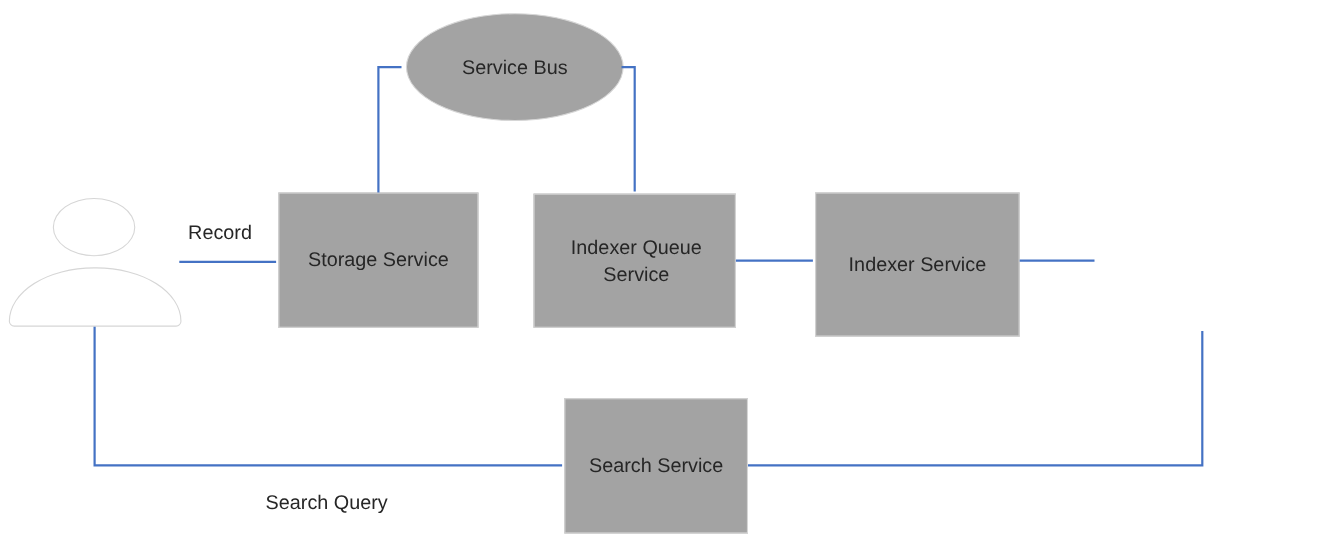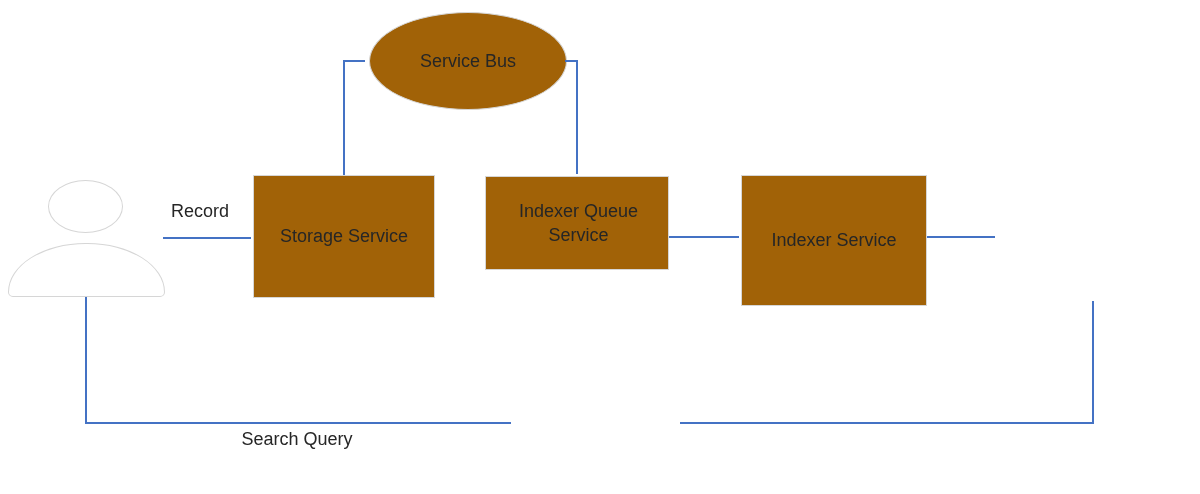--- a/index.html
+++ b/index.html
@@ -11,21 +11,21 @@
   .canvas {
     position: relative;
     width: 1200px;
     height: 494px;
     background: #ffffff;
     overflow: hidden;
   }
   .node {
     position: absolute;
     box-sizing: border-box;
-    background: #a16207;
+    background: #a3a3a3;
     border: 1.5px solid #d6d6d6;
     display: flex;
     align-items: center;
     justify-content: center;
     text-align: center;
     font-size: 18px;
     line-height: 1.35;
     color: #262626;
     padding: 0 12px;
   }
@@ -73,29 +73,30 @@
 
   <div>
     <div class="person-head"></div>
     <div class="person-body"></div>
   </div>
 
   <div class="node" style="left:253px; top:175px; width:182px; height:123px;">Storage Service</div>
 
   <div class="node ellipse" style="left:369px; top:12px; width:198px; height:98px;">Service Bus</div>
 
-  <div class="node" style="left:485px; top:176px; width:184px; height:94px;padding-left:15px;">Indexer Queue Service</div>
+  <div class="node" style="left:485px; top:176px; width:184px; height:122px;padding-left:15px;">Indexer Queue Service</div>
 
   <div class="node" style="left:741px; top:175px; width:186px; height:131px;">Indexer Service</div>
 
 
+  <div class="node" style="left:513px; top:362px; width:167px; height:123px;">Search Service</div>
 
   <div class="edge-label" style="left:200px; top:201px;">Record</div>
 
-  <div class="edge-label" style="left:297px; top:429px;">Search Query</div>
+  <div class="edge-label" style="left:297px; top:447px;">Search Query</div>
 
   <svg class="connector-layer" viewBox="0 0 1200 494" xmlns="http://www.w3.org/2000/svg">
     <defs>
       <marker id="arrowhead" viewBox="0 0 10 10" refX="9" refY="5" markerWidth="6" markerHeight="6" orient="auto">
         <path d="M0,0 L10,5 L0,10 z" stroke="none" fill="#4472C4"></path>
       </marker>
     </defs>
 
     <path d="M163,238 H251" marker-end="url(#arrowhead)" stroke="#4472C4"></path>
 

